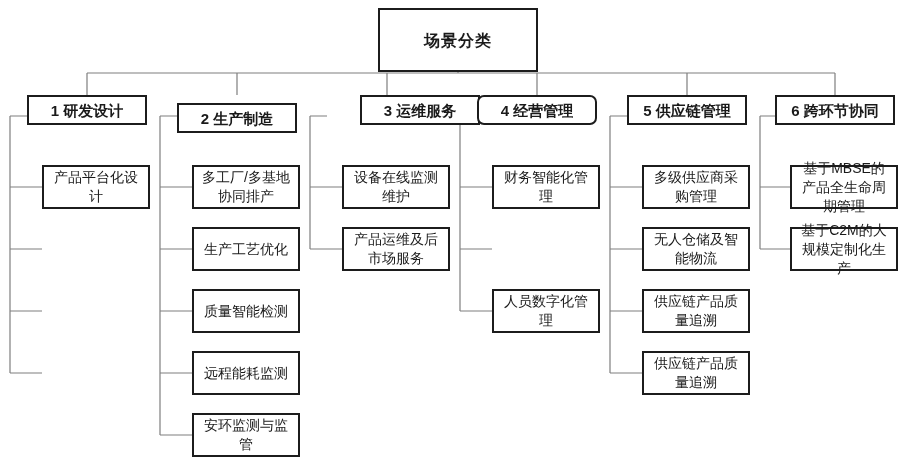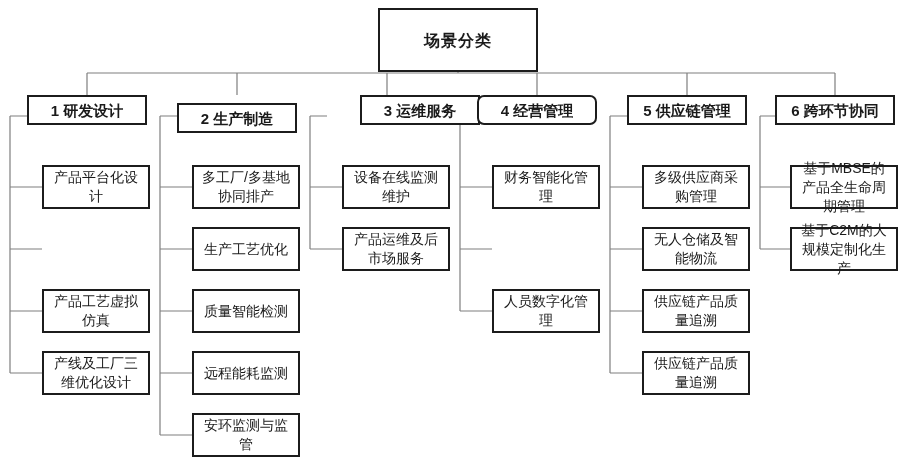--- a/index.html
+++ b/index.html
@@ -86,22 +86,20 @@
       M610 116 H627 M610 116 V373
       M610 187 H642 M610 249 H642 M610 311 H642 M610 373 H642
       M760 116 H775 M760 116 V249
       M760 187 H790 M760 249 H790"></path>
   </svg>
 
   <div class="node root">场景分类</div>
 
   <div class="node header c0">1 研发设计</div>
   <div class="node child c0 r0">产品平台化设计</div>
-  <div class="node child c0 r2">产品工艺虚拟仿真</div>
-  <div class="node child c0 r3">产线及工厂三维优化设计</div>
 
   <div class="node header c1">2 生产制造</div>
   <div class="node child c1 r0">多工厂/多基地协同排产</div>
   <div class="node child c1 r1">生产工艺优化</div>
   <div class="node child c1 r2">质量智能检测</div>
   <div class="node child c1 r3">远程能耗监测</div>
   <div class="node child c1 r4">安环监测与监管</div>
 
   <div class="node header c2">3 运维服务</div>
   <div class="node child c2 r0">设备在线监测维护</div>

